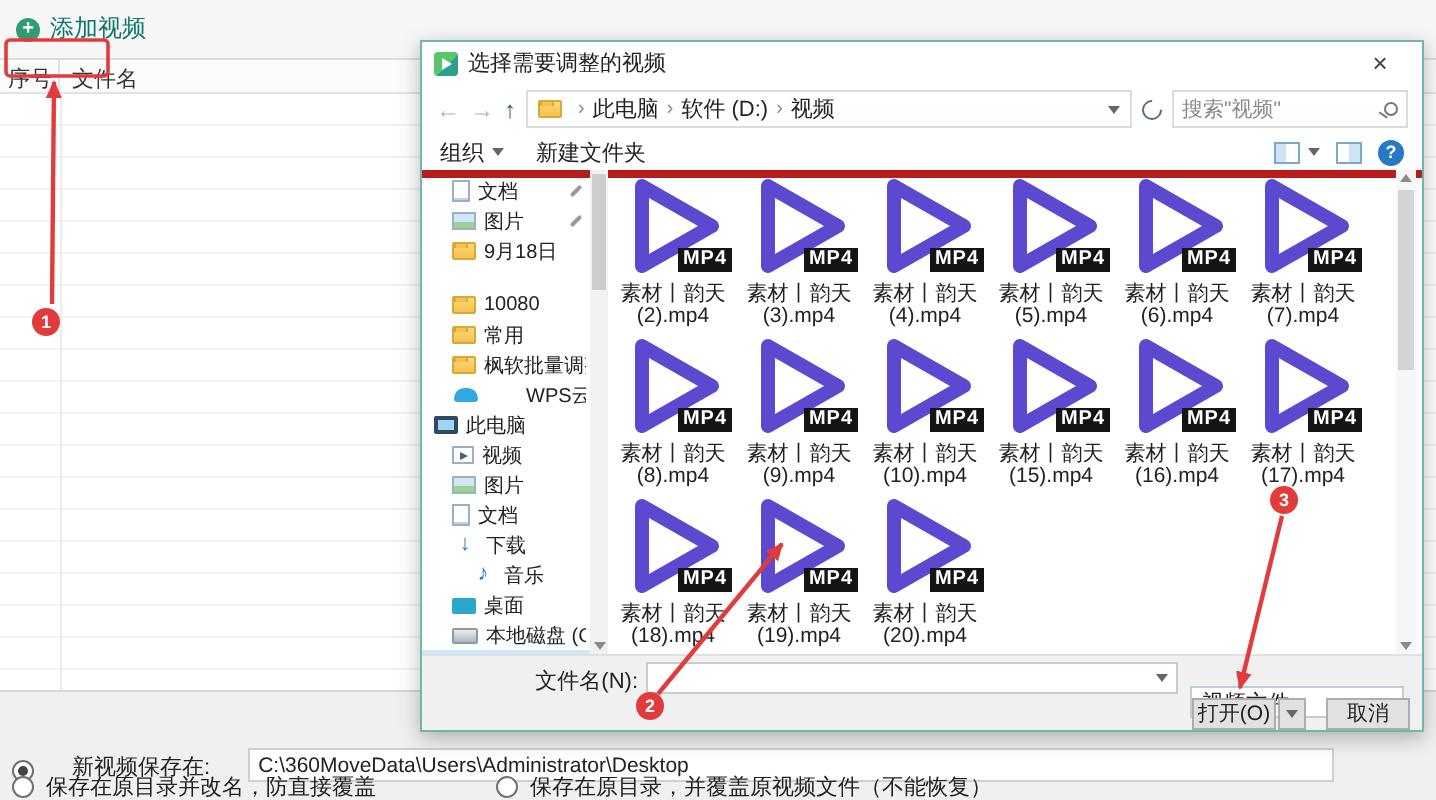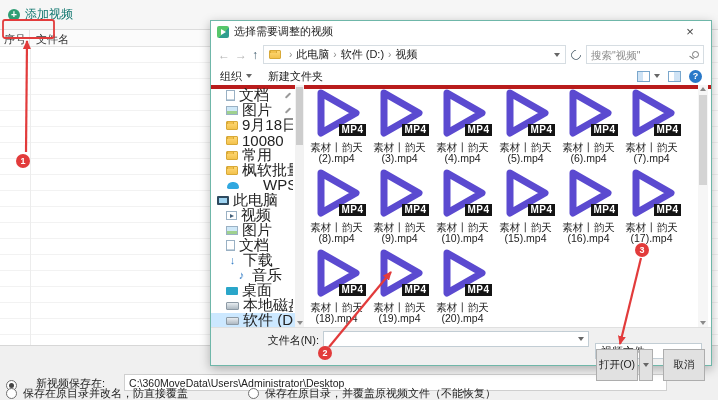--- a/index.html
+++ b/index.html
@@ -54,21 +54,21 @@
   .cmditem{display:flex;align-items:center;gap:4px;color:#222}
   #dcmd .right{margin-left:auto;display:flex;align-items:center;gap:8px}
   .ico-views{width:13px;height:11px;border:1px solid #7aa7cc;background:linear-gradient(90deg,#cfe3f5 45%,#fff 45%)}
   .ico-pane{width:13px;height:11px;border:1px solid #7aa7cc;background:linear-gradient(90deg,#fff 50%,#cfe3f5 50%)}
   .ico-help{width:13px;height:13px;border-radius:50%;background:var(--help,#2878c8);color:#fff;font-size:9px;font-weight:bold;display:flex;align-items:center;justify-content:center}
 
   
   #dtree{position:absolute;left:0;top:64px;width:84px;bottom:38px;overflow:hidden;padding-top:3px}
   .tree-item{display:flex;align-items:center;height:15px;white-space:nowrap;overflow:hidden;padding-right:2px}
   .tree-item.sel{background:var(--sel,#cce8ff)}
-  .tlabel{overflow:hidden;text-overflow:clip;font-size:15px}
+  .tlabel{overflow:hidden;text-overflow:clip;font-size:10px}
   .pin{margin-left:auto;width:2px;height:7px;background:#9a9a9a;border-radius:1px;transform:rotate(45deg);flex:none;margin-right:4px}
   #tscroll{position:absolute;left:84px;top:64px;width:9px;bottom:38px;background:#f2f2f2}
   #tscroll .thumb{position:absolute;left:1px;right:1px;top:2px;height:58px;background:#cdcdcd}
   .scroll-arrow{width:0;height:0;border-left:3px solid transparent;border-right:3px solid transparent;position:absolute;left:2px}
   .sa-up{border-bottom:4px solid #8a8a8a;top:2px}
   .sa-dn{border-top:4px solid #8a8a8a;bottom:2px}
 
   
   .ic{width:13px;height:12px;margin:0 4px 0 0;flex:none;position:relative;display:inline-flex;align-items:center;justify-content:center}
   .ic-folder{width:12px;height:9px;background:linear-gradient(#ffd978,#f3c24c);border:1px solid #d8a938;border-radius:1px;align-self:center}
@@ -97,21 +97,21 @@
   #gscroll .thumb{position:absolute;left:1px;right:1px;top:10px;height:90px;background:#d4d4d4}
 
   
   #dfoot{position:absolute;left:0;right:0;bottom:0;height:38px;background:#f0f0f0;border-top:1px solid #e0e0e0}
   #fn-label{position:absolute;left:28px;top:5px;width:80px;text-align:right}
   #fn-input{position:absolute;left:112px;top:3px;width:266px;height:16px;background:#fff;border:1px solid #c2cdd4;display:flex;align-items:center;padding:0 4px}
   #fn-input input{border:none;outline:none;flex:1;min-width:0;font-size:10.5px;font-family:"Liberation Sans","DejaVu Sans",sans-serif}
   #fn-input .caret{margin-left:auto}
   #filter{position:absolute;left:384px;top:15px;width:107px;height:16px;background:#fff;border:1px solid #c2cdd4;display:flex;align-items:center;padding:0 5px}
   #filter .caret{margin-left:auto}
-  .wbtn{position:absolute;height:32px;background:#e1e1e1;border:1px solid #adadad;display:flex;align-items:center;justify-content:center;font-size:10.5px;color:#222}
+  .wbtn{position:absolute;height:16px;background:#e1e1e1;border:1px solid #adadad;display:flex;align-items:center;justify-content:center;font-size:10.5px;color:#222}
   #btn-open{left:385px;top:21px;width:42px}
   #btn-open-arrow{left:428px;top:21px;width:14px}
   #btn-cancel{left:452px;top:21px;width:42px}
 
   
   #ann{position:absolute;inset:0;z-index:99;pointer-events:none}
   #ann line,#ann rect{stroke:var(--ann,#e23b3b)}
   #ann circle{fill:var(--ann,#e23b3b)}
   #ann text{fill:#fff;font-size:9px;font-weight:bold;font-family:"Liberation Sans","DejaVu Sans",sans-serif;text-anchor:middle}
 </style>
@@ -204,21 +204,21 @@
       <li class="tree-item" style="padding-left: 15px;">
     <span class="ic ic-pic"></span>
     <span class="tlabel">图片</span>
     <span class="pin"></span>
   </li>
       <li class="tree-item" style="padding-left: 15px;">
     <span class="ic ic-folder"></span>
     <span class="tlabel">9月18日</span>
 
   </li>
-      <li class="tree-item" style="padding-left: 15px;">
+      <li class="tree-item" style="padding-left: 15px; margin-top: 12px;">
     <span class="ic ic-folder"></span>
     <span class="tlabel">10080</span>
 
   </li>
       <li class="tree-item" style="padding-left: 15px;">
     <span class="ic ic-folder"></span>
     <span class="tlabel">常用</span>
 
   </li>
       <li class="tree-item" style="padding-left: 15px;">

